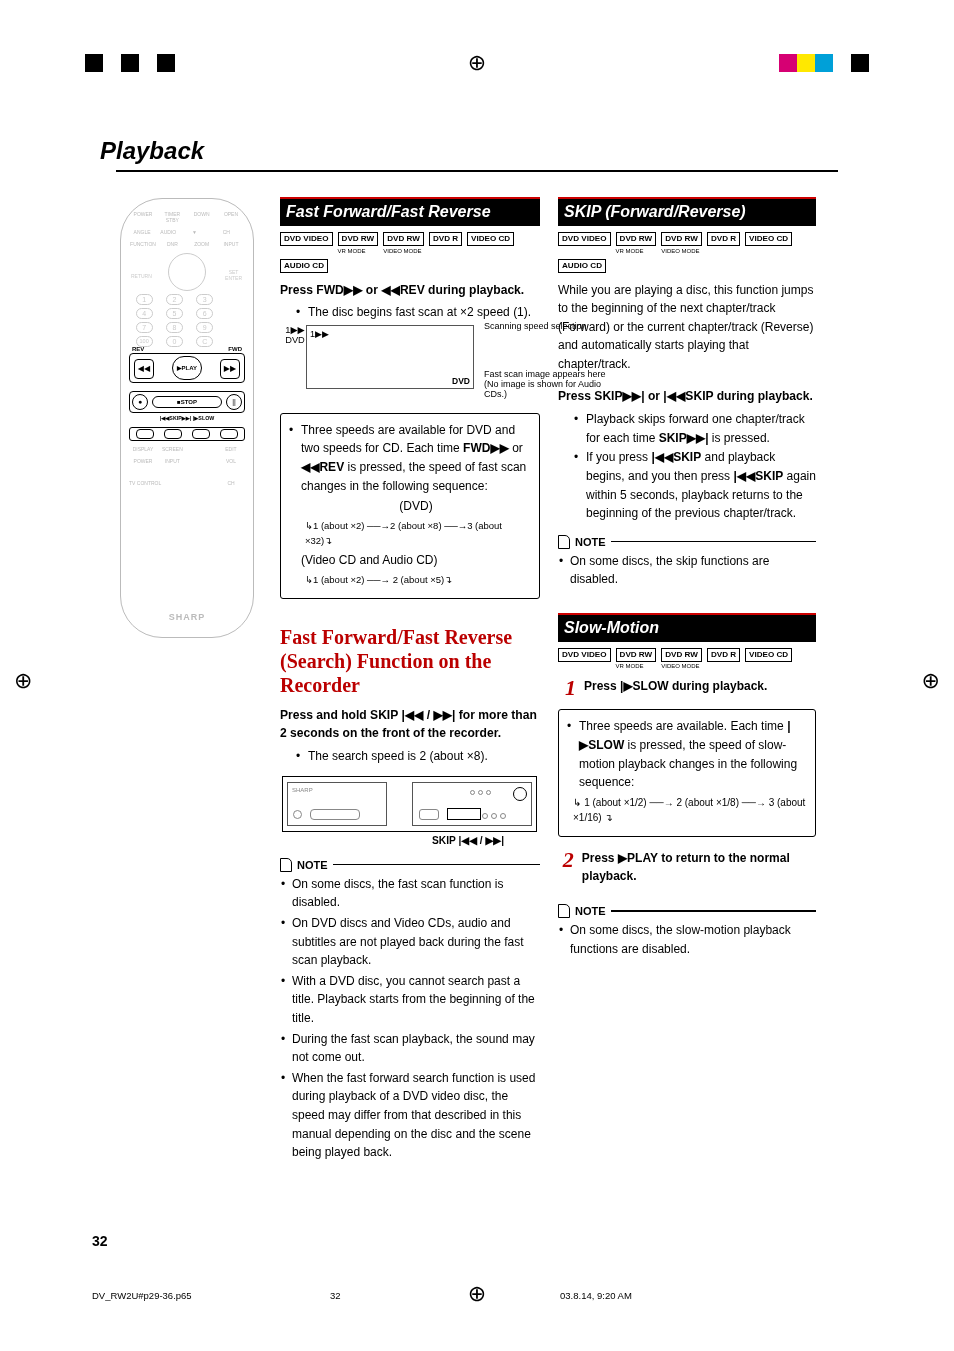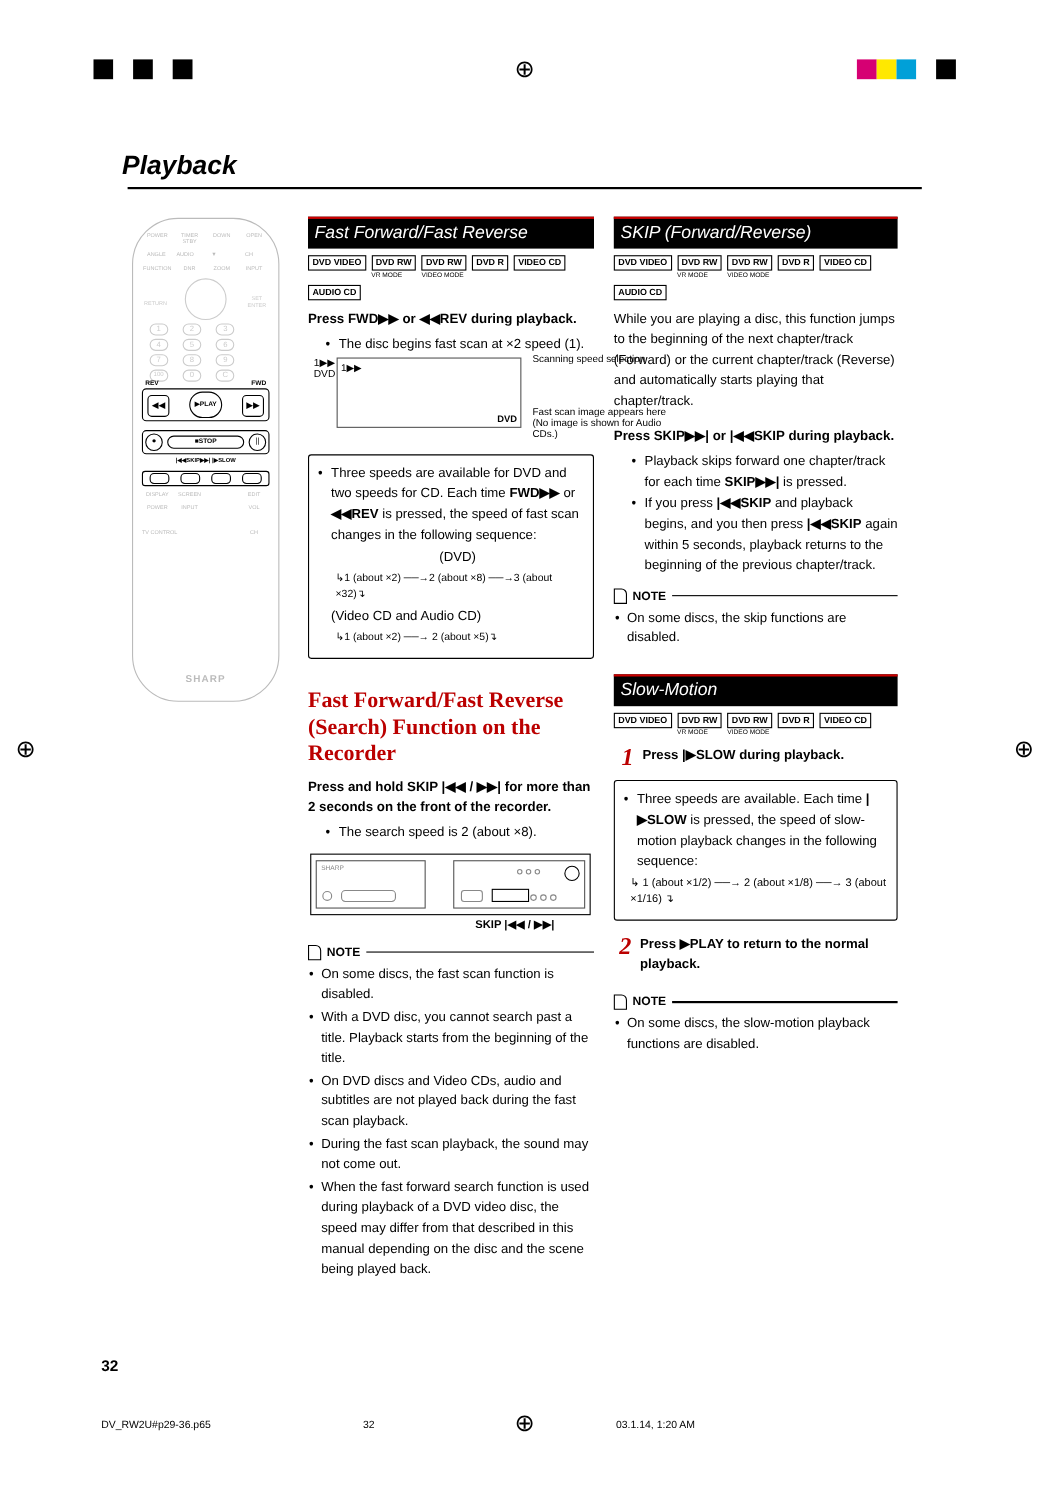--- a/index.html
+++ b/index.html
@@ -3,21 +3,21 @@
 <meta charset="utf-8">
 <style>
   * { box-sizing: border-box; margin:0; padding:0; }
   body { font-family: Arial, Helvetica, sans-serif; background:#fff; width:954px; height:1351px; position:relative; color:#000; }
   .reg-marks { position:absolute; top:54px; left:0; right:0; height:18px; }
   .reg-left, .reg-right { position:absolute; display:flex; height:18px; }
   .reg-left { left:85px; }
   .reg-right { right:85px; }
   .sq { width:18px; height:18px; }
   .reg-center { position:absolute; left:50%; top:0; transform:translateX(-50%); font-size:22px; line-height:18px; }
-  .page-title { position:absolute; left:111px; top:137px; font-size:24px; font-weight:bold; font-style:italic; }
+  .page-title { position:absolute; left:100px; top:137px; font-size:24px; font-weight:bold; font-style:italic; }
   .hrule { position:absolute; left:116px; top:170px; width:722px; height:2px; background:#000; }
   .remote { position:absolute; left:120px; top:198px; width:134px; height:440px; border:1.4px solid #bbb; border-radius:42px; background:#fff; }
   .remote .logo { position:absolute; bottom:15px; left:0; right:0; text-align:center; font-size:9px; font-weight:bold; color:#bbb; letter-spacing:1px; }
   .remote .grid { position:absolute; top:12px; left:8px; right:8px; bottom:40px; display:flex; flex-direction:column; gap:3px; }
   .rrow { display:flex; justify-content:space-between; }
   .rrow .lbl { font-size:5.0px; color:#bbb; text-align:center; width:28px; }
   .row3 { display:flex; justify-content:space-around; }
   .numrow { display:flex; justify-content:space-around; }
   .numrow .num { width:17px; height:11px; border:1.2px solid #ccc; border-radius:8px; font-size:7px; color:#ccc; text-align:center; line-height:9px; }
   .playblock { border:1.4px solid #000; border-radius:4px; height:30px; position:relative; margin-top:3px; margin-bottom:3px; }
@@ -28,21 +28,21 @@
   .playblock .play { position:absolute; left:50%; top:2px; transform:translateX(-50%); width:30px; height:24px; border:1.5px solid #000; border-radius:12px; font-size:6px; font-weight:bold; text-align:center; line-height:22px; }
   .stoprow { display:flex; justify-content:space-around; margin-top:2px; border:1.4px solid #000; border-radius:4px; padding:2px 2px; gap:4px; }
   .stoprow .sb { width:16px; height:16px; border:1.4px solid #000; border-radius:50%; font-size:7px; text-align:center; line-height:14px; }
   .stoprow .stop { flex:1; height:12px; border:1.4px solid #000; border-radius:8px; font-size:6px; font-weight:bold; text-align:center; line-height:10px; margin-top:2px; }
   .skiprow { display:flex; justify-content:space-around; border:1.4px solid #000; border-radius:3px; padding:1px 1px; margin-top:3px; }
   .skiprow .sb2 { width:18px; height:10px; border:1.4px solid #000; border-radius:4px; font-size:6px; text-align:center; line-height:8px; }
   .skip-lbl { font-size:5.3px; font-weight:bold; text-align:center; margin-top:-1px; }
   
   .col1 { position:absolute; left:280px; top:197px; width:260px; }
   .col2 { position:absolute; left:558px; top:197px; width:258px; }
-  .sectband { background:#000; color:#fff; font-style:italic; font-weight:normal; font-size:16px; padding:4px 6px 5px 6px; border-top:2.2px solid #c00; margin-bottom:6px; }
+  .sectband { background:#000; color:#fff; font-style:italic; font-weight:bold; font-size:16px; padding:4px 6px 5px 6px; border-top:2.2px solid #c00; margin-bottom:6px; }
   .disctags { font-size:7.5px; display:flex; flex-wrap:wrap; gap:5px 5px; margin-bottom:8px; align-items:flex-start; }
   .dtwrap { display:flex; flex-direction:column; }
   .dt { border:1px solid #000; padding:1px 3px; font-weight:bold; font-size:8.1px; line-height:10px; }
   .dtsub { font-size:6px; margin-top:1.5px; }
   .instr { font-size:12.1px; font-weight:bold; line-height:1.55; margin-top:4px; margin-bottom:4px; }
   .body { font-size:12.0px; line-height:1.55; }
   .bullet { padding-left:28px; position:relative; margin-top:1px; margin-bottom:1px; }
   .bullet::before { content:"•"; position:absolute; left:16px; }
   .diagram1 { border:1px solid #555; width:168px; height:64px; margin-left:26px; margin-top:2px; position:relative; background:#fff; }
   .diagram1 .dvd { position:absolute; right:3px; bottom:2px; font-size:8.5px; font-weight:bold; }
@@ -304,22 +304,22 @@
   </div>
   <div class="skip-cap">SKIP |◀◀ / ▶▶|</div>
 
   <div class="notehdr">
     <span class="ic"></span>
     <span class="txt">NOTE</span>
     <span class="line"></span>
   </div>
   <div class="notelist">
     <div class="nb">On some discs, the fast scan function is disabled.</div>
+    <div class="nb">On DVD discs and Video CDs, audio and subtitles are not played back during the fast scan playback.</div>
     <div class="nb">With a DVD disc, you cannot search past a title. Playback starts from the beginning of the title.</div>
-    <div class="nb">On DVD discs and Video CDs, audio and subtitles are not played back during the fast scan playback.</div>
     <div class="nb">During the fast scan playback, the sound may not come out.</div>
     <div class="nb">When the fast forward search function is used during playback of a DVD video disc, the speed may differ from that described in this manual depending on the disc and the scene being played back.</div>
   </div>
 </div>
 
 <div class="col2">
   <div class="sectband">SKIP (Forward/Reverse)</div>
   <div class="disctags">
     <span class="dtwrap">
         <span class="dt">DVD VIDEO</span>
@@ -400,14 +400,14 @@
     <span class="line"></span>
   </div>
   <div class="notelist">
     <div class="nb">On some discs, the slow-motion playback functions are disabled.</div>
   </div>
 </div>
 
 <div class="pgnum">32</div>
 <div class="footfile">DV_RW2U#p29-36.p65</div>
 <div class="footpg">32</div>
-<div class="footdate">03.1.14, 1:20 AM</div>
+<div class="footdate">03.8.14, 9:20 AM</div>
 <div class="reg-bottom">⊕</div>
 
 </body></html>

